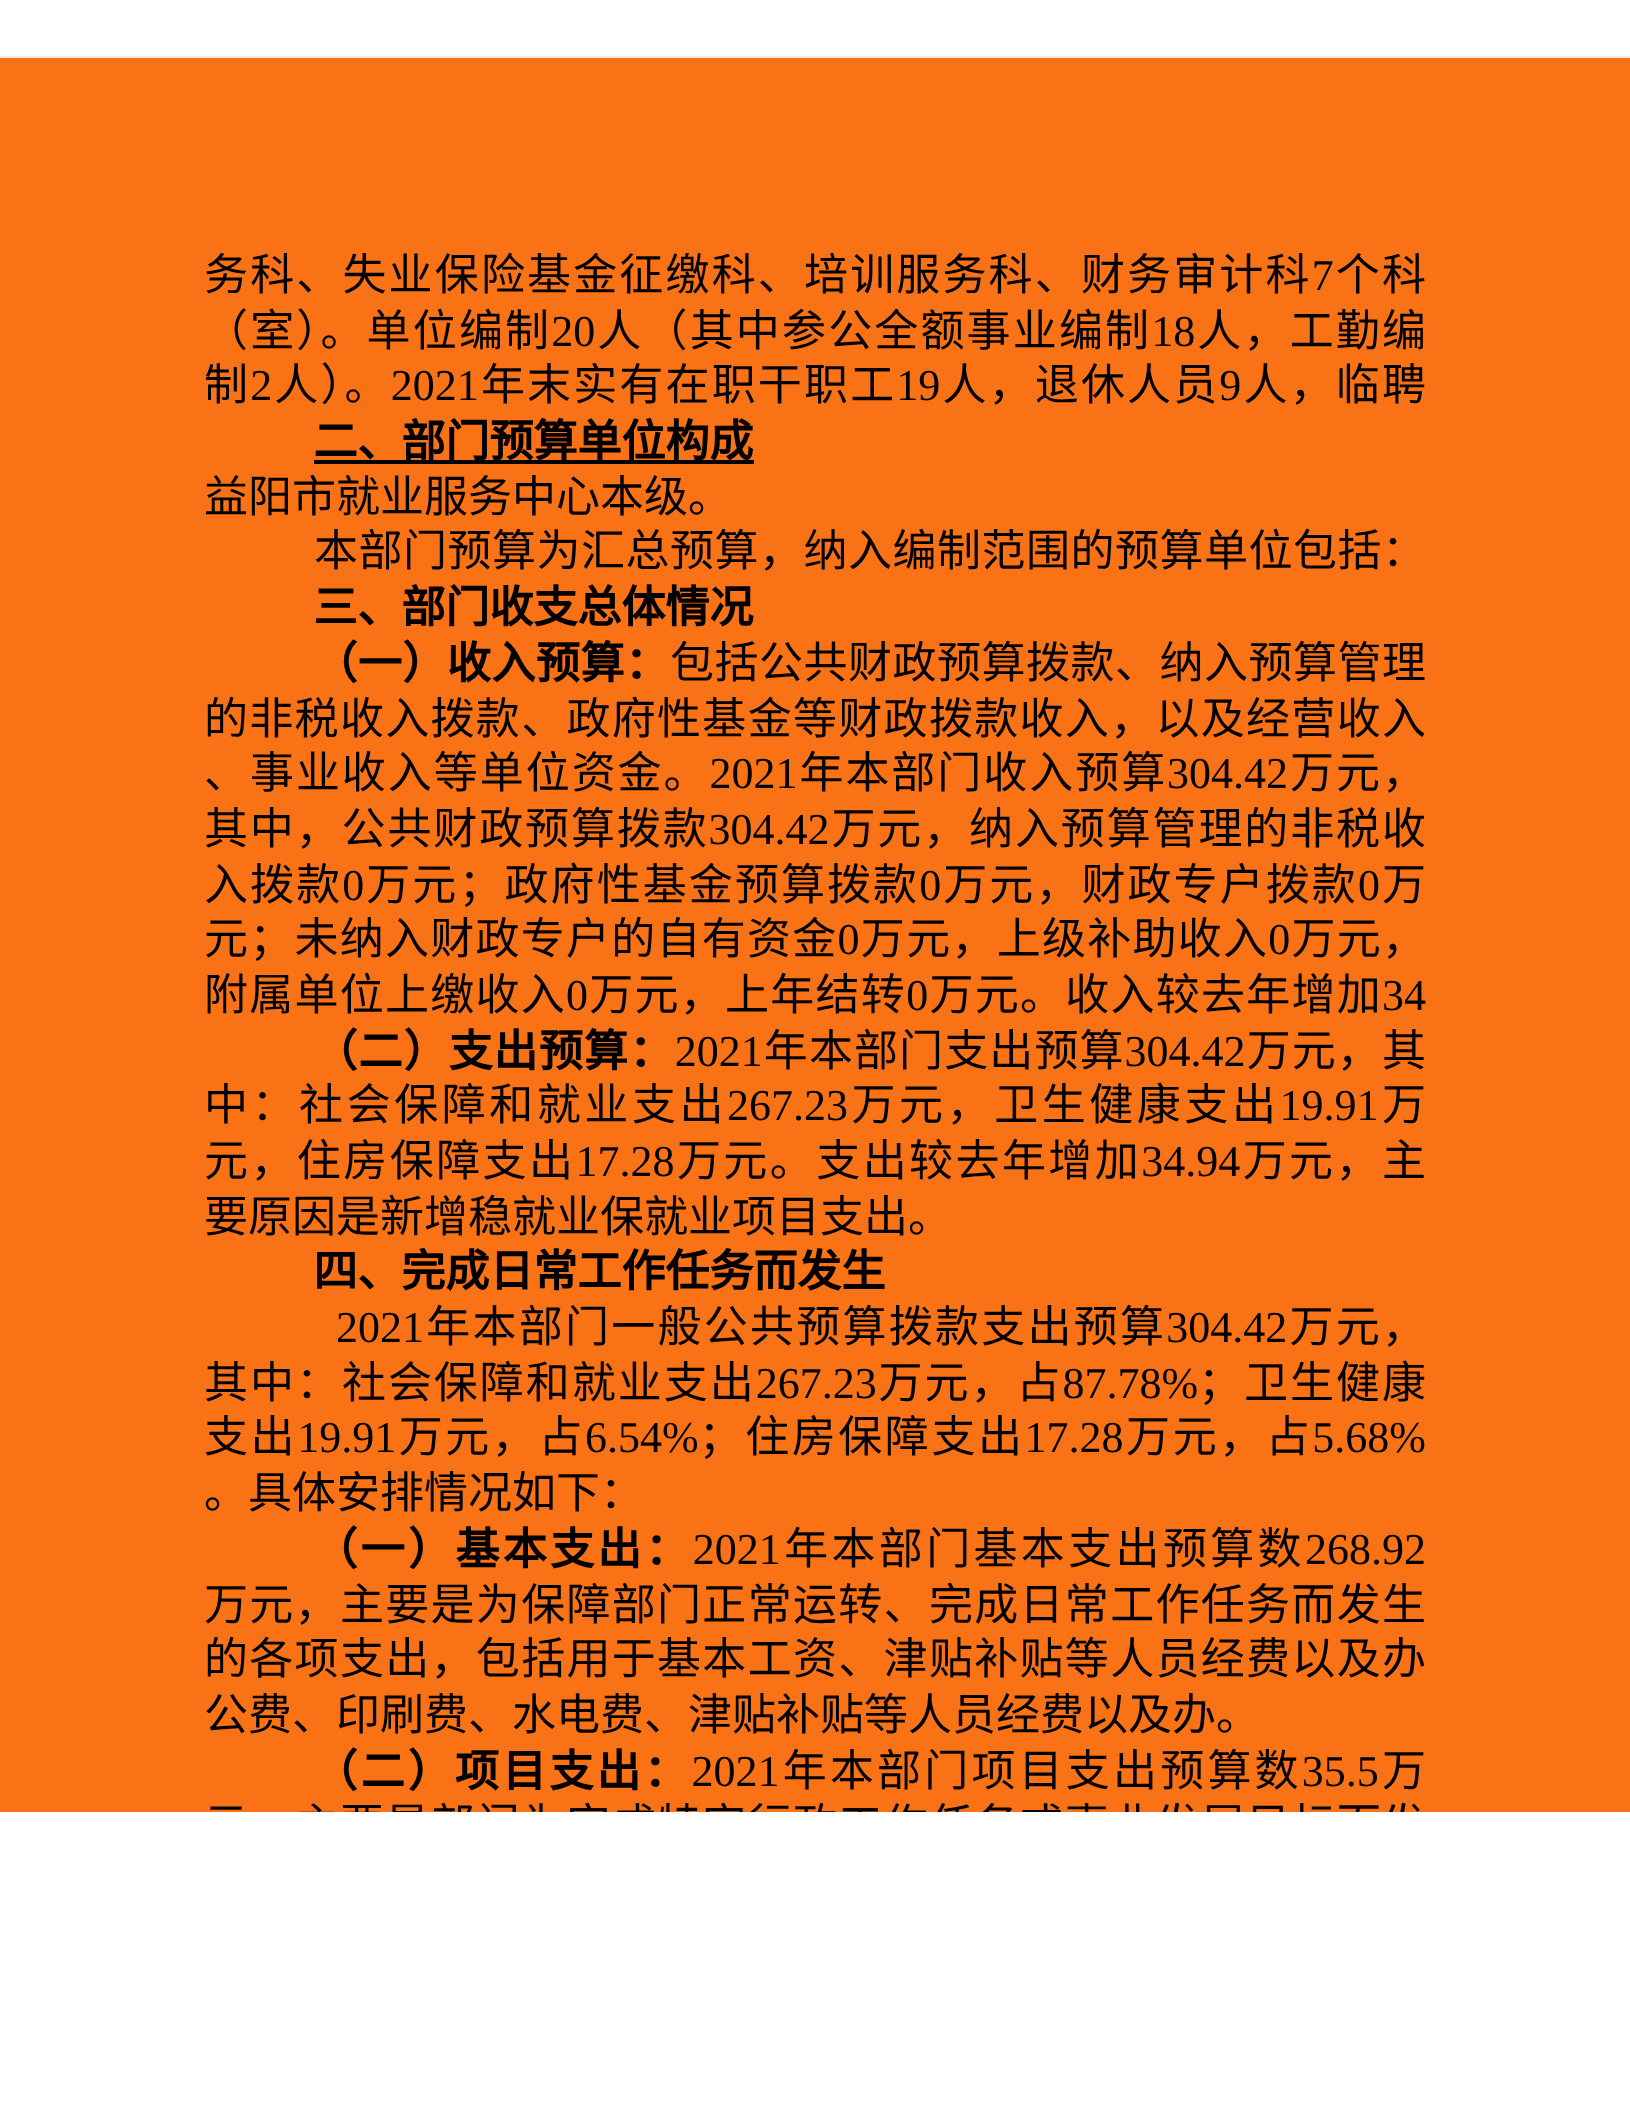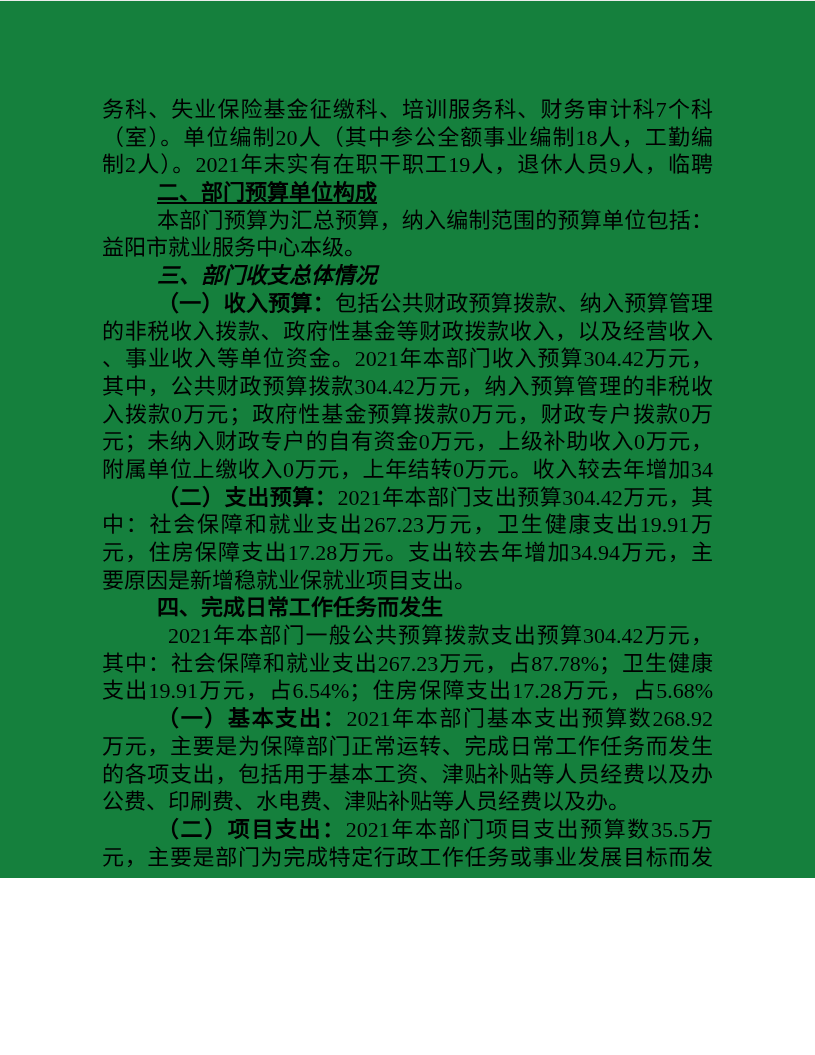--- a/index.html
+++ b/index.html
@@ -5,24 +5,25 @@
 <style>
   html, body {
     margin: 0;
     padding: 0;
     background: #ffffff;
   }
   .page {
     position: relative;
     width: 815px;
     height: 878px;
-    background: #15803d;
+    background: #f97316;
     border-top: 1px solid #ececec;
     box-sizing: border-box;
     overflow: hidden;
+    margin-top: 28px;
   }
   .text-block {
     position: absolute;
     left: 102px;
     top: 95px;
     width: 611px;
     font-family: "Liberation Serif", "DejaVu Serif", serif;
     font-size: 22px;
     color: #000000;
   }
@@ -45,38 +46,39 @@
 </style>
 </head>
 <body>
 
 <div class="page">
   <div class="text-block">
       <div class="line"><span>务科、失业保险基金征缴科、培训服务科、财务审计科7个科</span></div>
       <div class="line"><span>（室）。单位编制20人（其中参公全额事业编制18人，工勤编</span></div>
       <div class="line"><span>制2人）。2021年末实有在职干职工19人，退休人员9人，临聘</span></div>
       <div class="line para-end heading" style="padding-left: 2.5em; text-decoration: underline;"><span class="bold-lead">二、部门预算单位构成</span></div>
+      <div class="line para-end"><span>益阳市就业服务中心本级。</span></div>
       <div class="line" style="padding-left: 2.5em;"><span>本部门预算为汇总预算，纳入编制范围的预算单位包括：</span></div>
-      <div class="line para-end"><span>益阳市就业服务中心本级。</span></div>
-      <div class="line para-end heading" style="padding-left: 2.5em; font-style: italic;"><span class="bold-lead">三、部门收支总体情况</span></div>
+      <div class="line para-end heading" style="padding-left: 2.5em;"><span class="bold-lead">三、部门收支总体情况</span></div>
       <div class="line" style="padding-left: 2.5em;"><span class="bold-lead">（一）收入预算：</span><span>包括公共财政预算拨款、纳入预算管理</span></div>
       <div class="line"><span>的非税收入拨款、政府性基金等财政拨款收入，以及经营收入</span></div>
       <div class="line"><span>、事业收入等单位资金。2021年本部门收入预算304.42万元，</span></div>
       <div class="line"><span>其中，公共财政预算拨款304.42万元，纳入预算管理的非税收</span></div>
       <div class="line"><span>入拨款0万元；政府性基金预算拨款0万元，财政专户拨款0万</span></div>
       <div class="line"><span>元；未纳入财政专户的自有资金0万元，上级补助收入0万元，</span></div>
       <div class="line"><span>附属单位上缴收入0万元，上年结转0万元。收入较去年增加34</span></div>
       <div class="line" style="padding-left: 2.5em;"><span class="bold-lead">（二）支出预算：</span><span>2021年本部门支出预算304.42万元，其</span></div>
       <div class="line"><span>中：社会保障和就业支出267.23万元，卫生健康支出19.91万</span></div>
       <div class="line"><span>元，住房保障支出17.28万元。支出较去年增加34.94万元，主</span></div>
       <div class="line para-end"><span>要原因是新增稳就业保就业项目支出。</span></div>
       <div class="line para-end heading" style="padding-left: 2.5em;"><span class="bold-lead">四、完成日常工作任务而发生</span></div>
       <div class="line" style="padding-left: 3em;"><span>2021年本部门一般公共预算拨款支出预算304.42万元，</span></div>
       <div class="line"><span>其中：社会保障和就业支出267.23万元，占87.78%；卫生健康</span></div>
       <div class="line"><span>支出19.91万元，占6.54%；住房保障支出17.28万元，占5.68%</span></div>
+      <div class="line para-end"><span>。具体安排情况如下：</span></div>
       <div class="line" style="padding-left: 2.5em;"><span class="bold-lead">（一）基本支出：</span><span>2021年本部门基本支出预算数268.92</span></div>
       <div class="line"><span>万元，主要是为保障部门正常运转、完成日常工作任务而发生</span></div>
       <div class="line"><span>的各项支出，包括用于基本工资、津贴补贴等人员经费以及办</span></div>
       <div class="line para-end"><span>公费、印刷费、水电费、津贴补贴等人员经费以及办。</span></div>
       <div class="line" style="padding-left: 2.5em;"><span class="bold-lead">（二）项目支出：</span><span>2021年本部门项目支出预算数35.5万</span></div>
       <div class="line"><span>元，主要是部门为完成特定行政工作任务或事业发展目标而发</span></div>
     </div>
 </div>
 
 </body></html>

